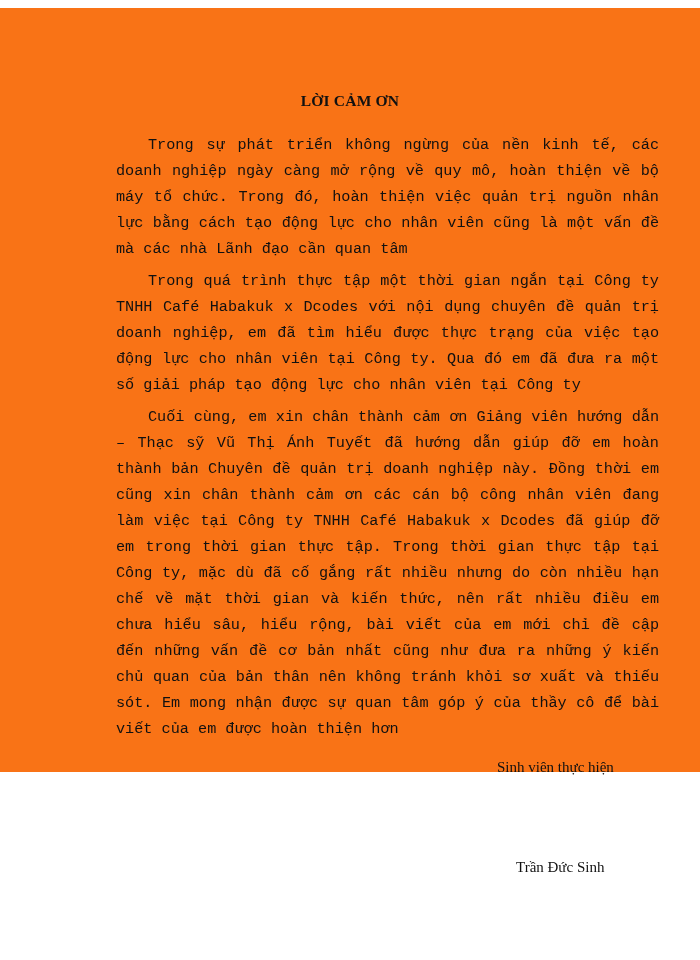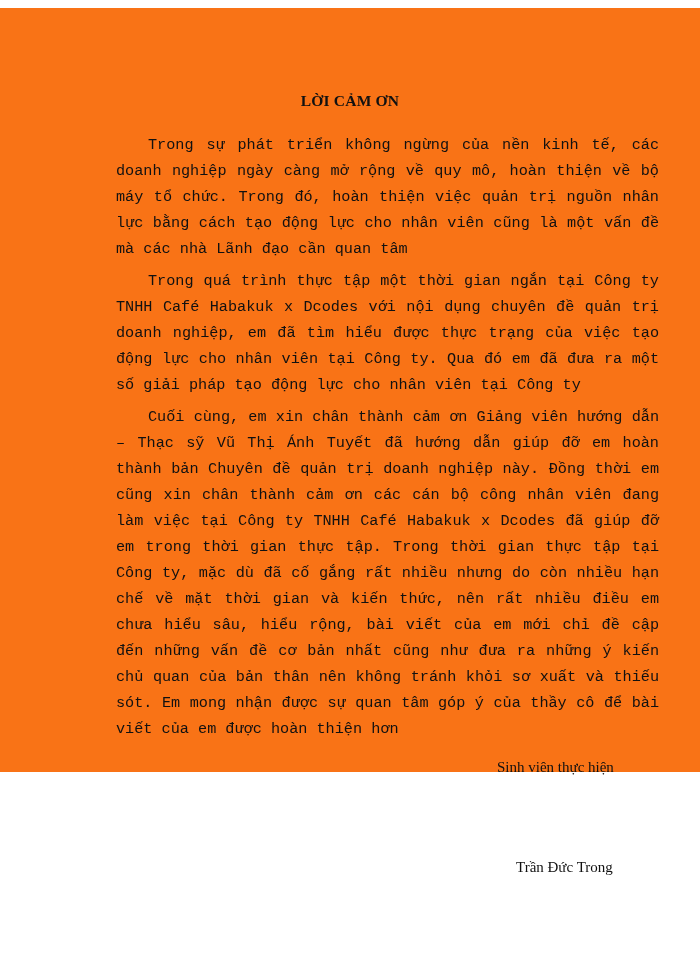--- a/index.html
+++ b/index.html
@@ -20,14 +20,14 @@
 <div class="page">
   <div class="title">LỜI CẢM ƠN</div>
 
   <div class="body">
     <p class="para">Trong sự phát triển không ngừng của nền kinh tế, các doanh nghiệp ngày càng mở rộng về quy mô, hoàn thiện về bộ máy tổ chức. Trong đó, hoàn thiện việc quản trị nguồn nhân lực bằng cách tạo động lực cho nhân viên cũng là một vấn đề mà các nhà Lãnh đạo cần quan tâm</p>
     <p class="para">Trong quá trình thực tập một thời gian ngắn tại Công ty TNHH Café Habakuk x Dcodes với nội dụng chuyên đề quản trị doanh nghiệp, em đã tìm hiểu được thực trạng của việc tạo động lực cho nhân viên tại Công ty. Qua đó em đã đưa ra một số giải pháp tạo động lực cho nhân viên tại Công ty</p>
     <p class="para">Cuối cùng, em xin chân thành cảm ơn Giảng viên hướng dẫn – Thạc sỹ Vũ Thị Ánh Tuyết đã hướng dẫn giúp đỡ em hoàn thành bản Chuyên đề quản trị doanh nghiệp này. Đồng thời em cũng xin chân thành cảm ơn các cán bộ công nhân viên đang làm việc tại Công ty TNHH Café Habakuk x Dcodes đã giúp đỡ em trong thời gian thực tập. Trong thời gian thực tập tại Công ty, mặc dù đã cố gắng rất nhiều nhưng do còn nhiều hạn chế về mặt thời gian và kiến thức, nên rất nhiều điều em chưa hiểu sâu, hiểu rộng, bài viết của em mới chỉ đề cập đến những vấn đề cơ bản nhất cũng như đưa ra những ý kiến chủ quan của bản thân nên không tránh khỏi sơ xuất và thiếu sót. Em mong nhận được sự quan tâm góp ý của thầy cô để bài viết của em được hoàn thiện hơn</p>
   </div>
 
   <div class="sign-role">Sinh viên thực hiện</div>
-  <div class="sign-name">Trần Đức Trong</div>
+  <div class="sign-name">Trần Đức Sinh</div>
 </div>
 
 </body></html>

